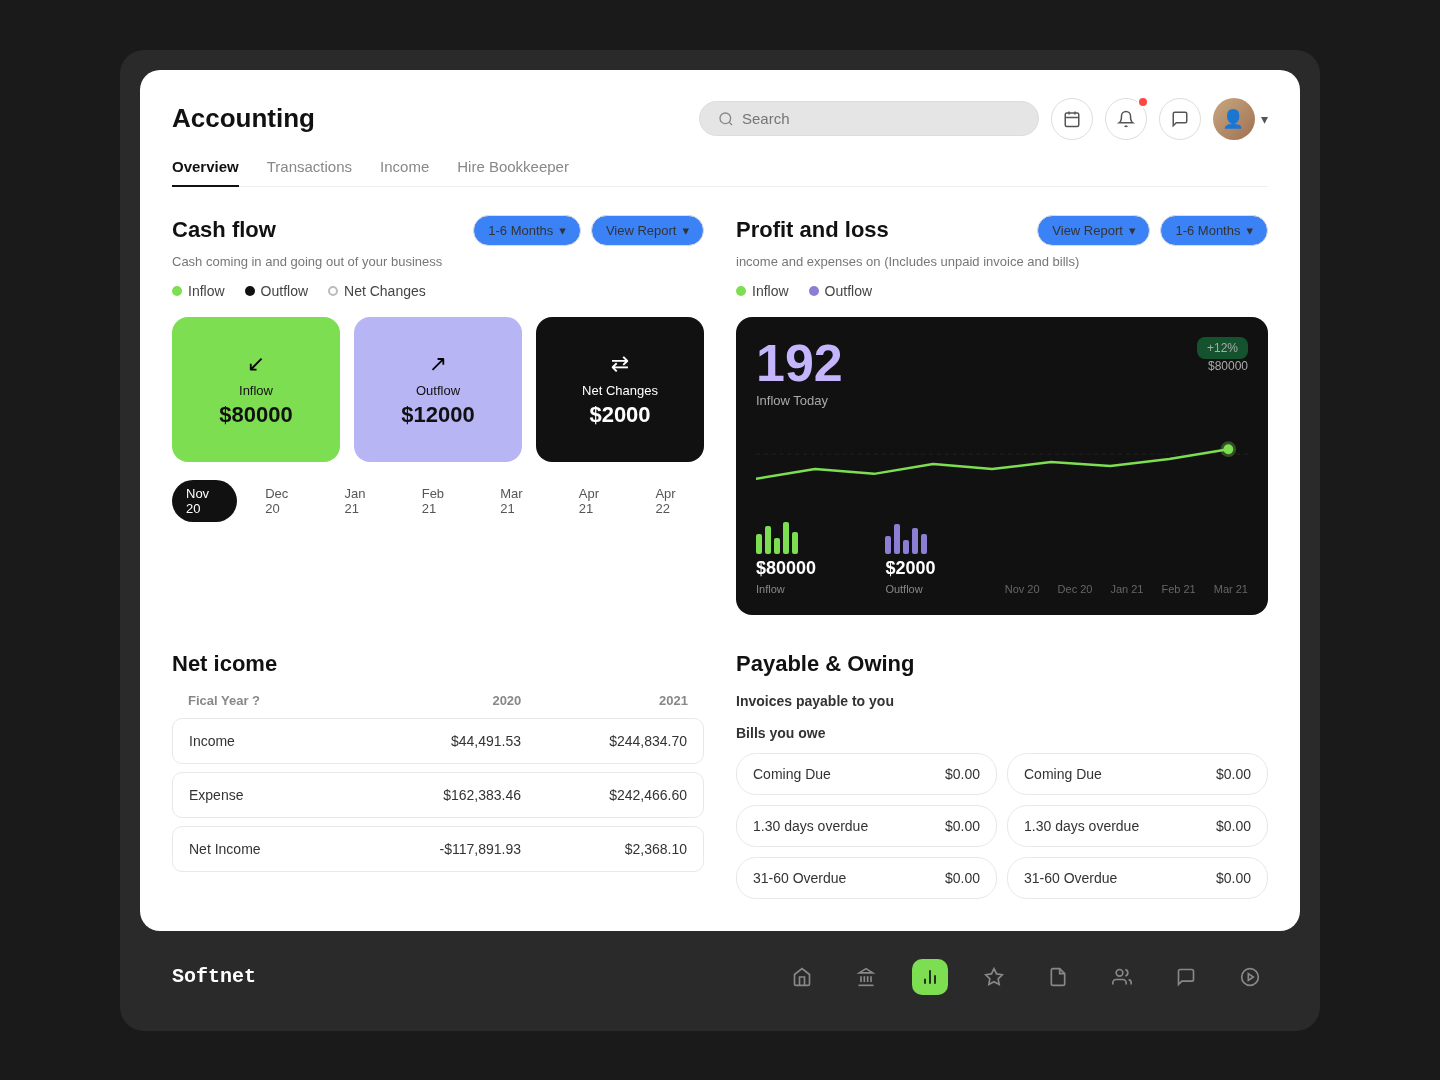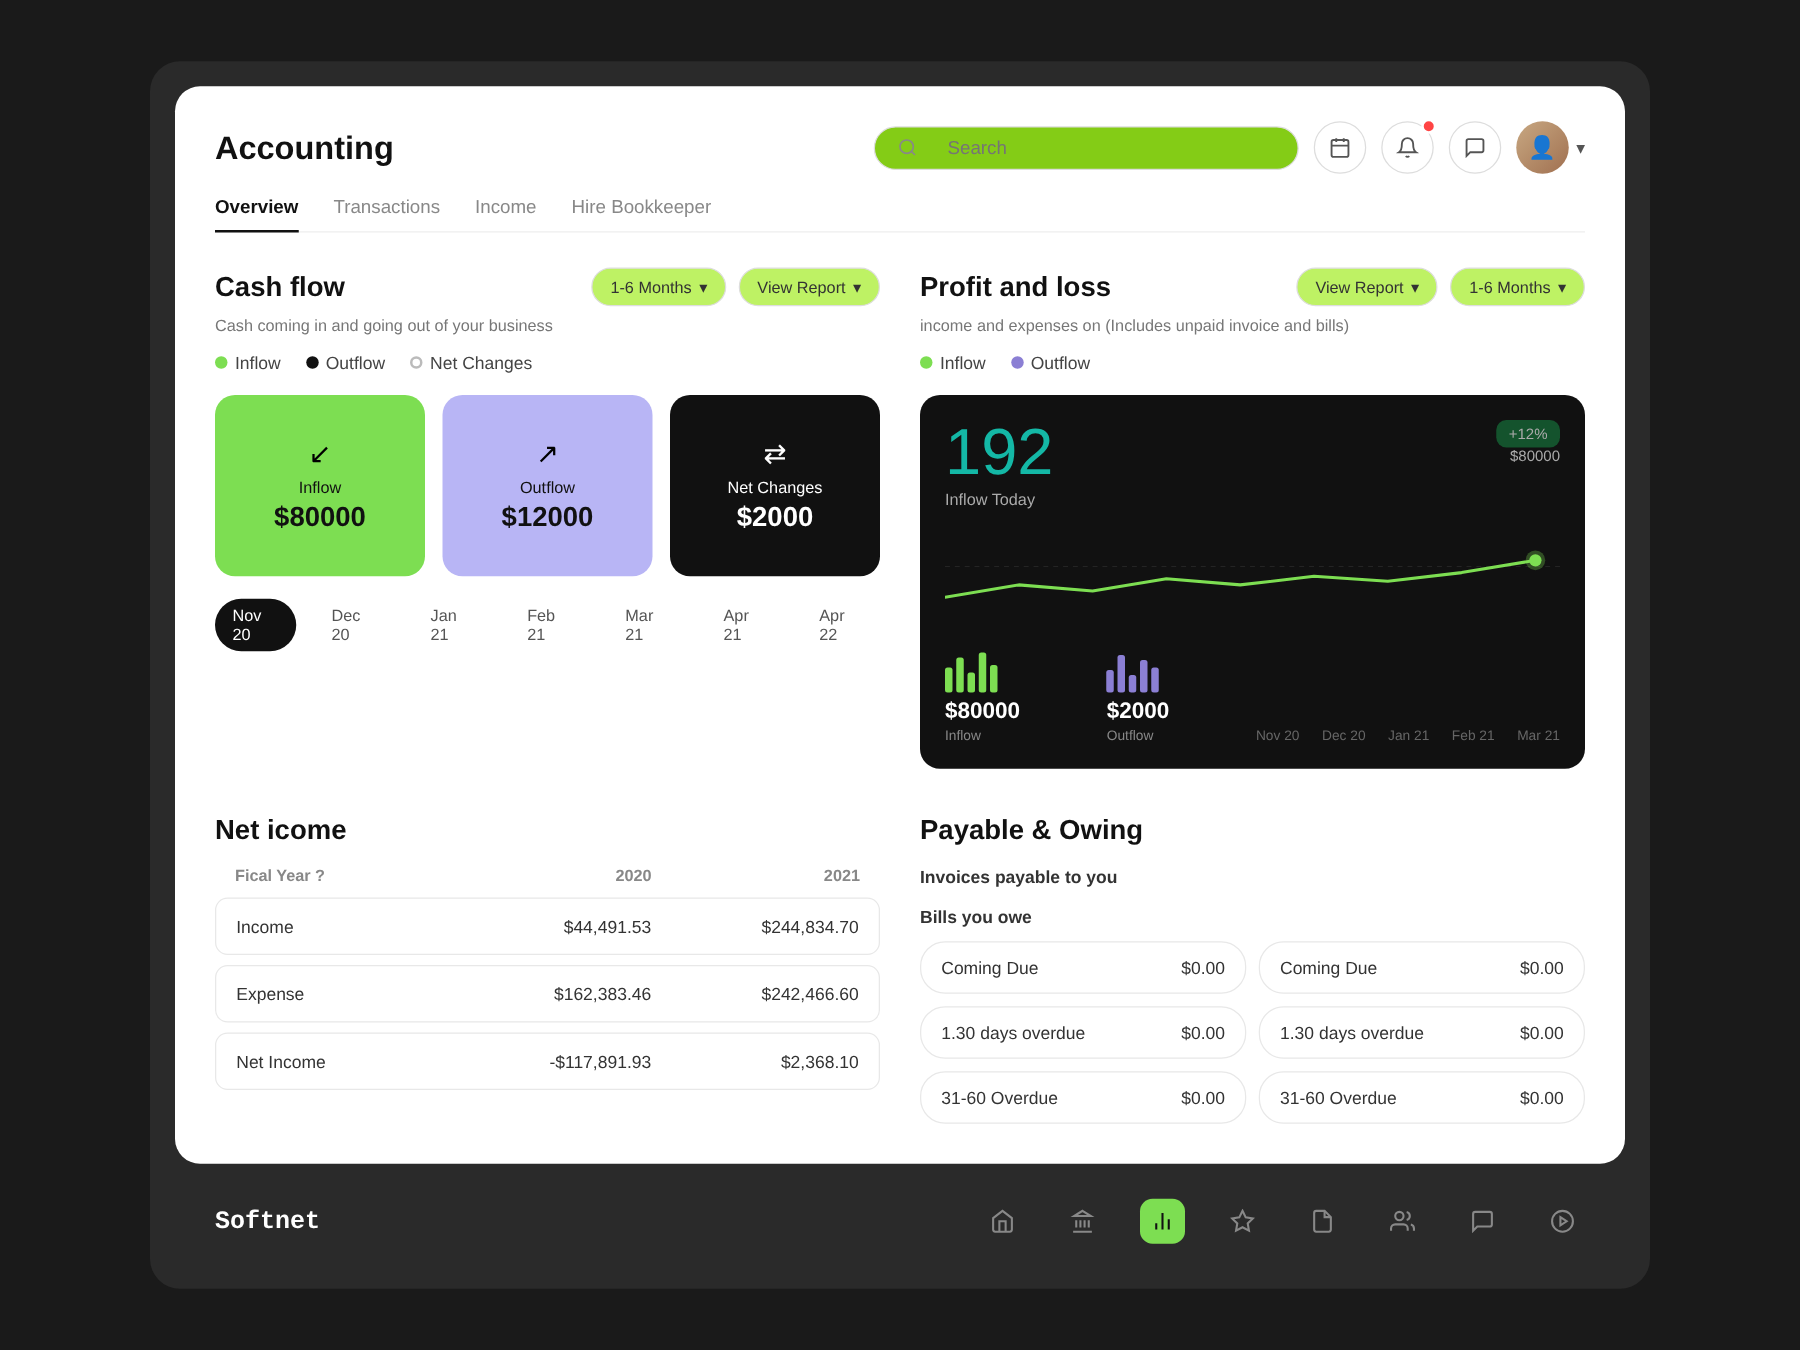--- a/index.html
+++ b/index.html
@@ -44,25 +44,25 @@
 
     .header-right {
       display: flex;
       align-items: center;
       gap: 12px;
     }
 
     .search-bar {
       display: flex;
       align-items: center;
-      background: #84cc16;
+      background: #e5e5e5;
       border: 1.5px solid #ddd;
       border-radius: 50px;
       padding: 8px 18px;
-      gap: 24px;
+      gap: 8px;
       width: 340px;
     }
 
     .search-bar input {
       border: none;
       outline: none;
       font-size: 15px;
       color: #555;
       width: 100%;
       background: transparent;
@@ -162,21 +162,21 @@
       gap: 10px;
     }
 
     .dropdown-btn {
       display: flex;
       align-items: flex-end;
       gap: 6px;
       padding: 7px 14px;
       border: 1.5px solid #ddd;
       border-radius: 50px;
-      background: #bef264;
+      background: #3b82f6;
       font-size: 13px;
       cursor: pointer;
       color: #333;
       font-weight: 500;
     }
 
     
     .legend {
       display: flex;
       gap: 20px;
@@ -294,22 +294,22 @@
 
     .pnl-top {
       display: flex;
       justify-content: space-between;
       align-items: flex-start;
       margin-bottom: 16px;
     }
 
     .pnl-big-num {
       font-size: 52px;
-      font-weight: 400;
-      color: #14b8a6;
+      font-weight: 700;
+      color: #c4b5fd;
       line-height: 1;
     }
 
     .pnl-label {
       font-size: 13px;
       color: #aaa;
       margin-top: 4px;
     }
 
     .pnl-badge {

